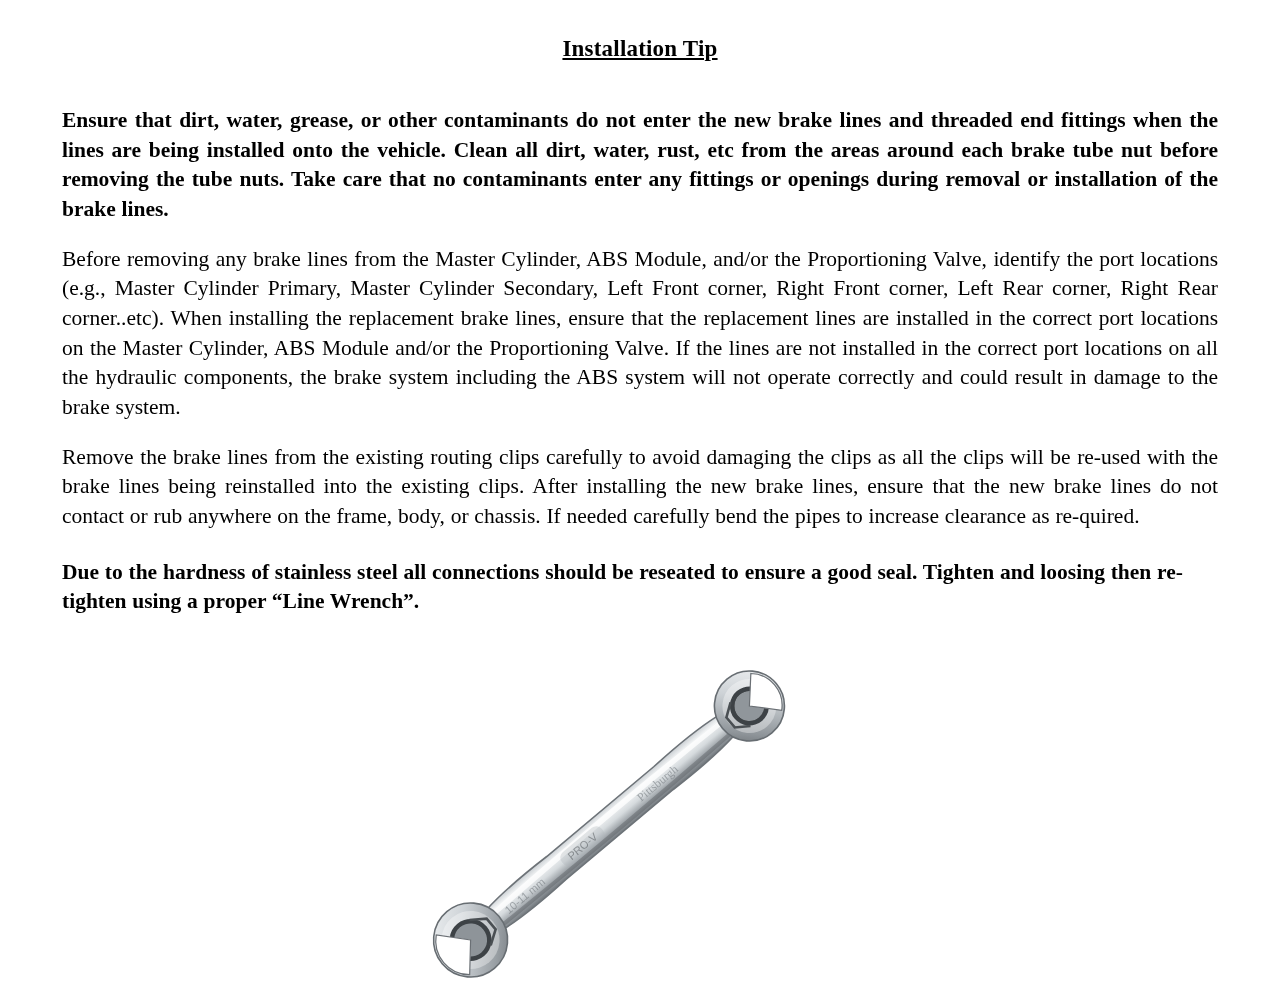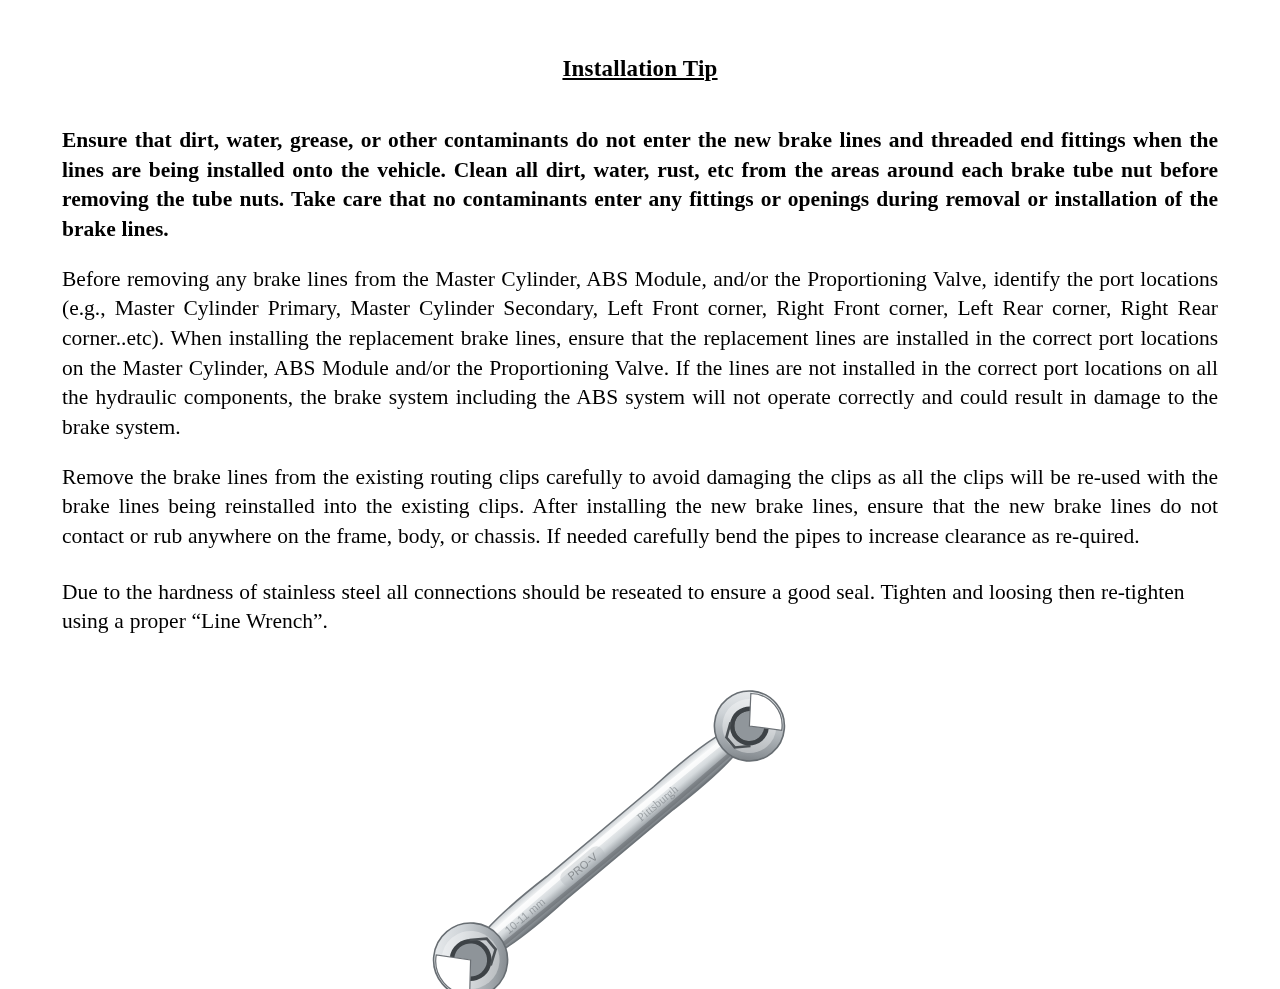--- a/index.html
+++ b/index.html
@@ -20,39 +20,39 @@
     height: 989px;
     position: relative;
     box-sizing: border-box;
   }
   .doc-title {
     text-align: center;
     font-size: 23px;
     font-weight: bold;
     text-decoration: underline;
     margin: 0;
-    padding-top: 56px;
+    padding-top: 36px;
     letter-spacing: 0.2px;
   }
   .body-block {
     margin: 0 62px 0 62px;
   }
   p.para {
     font-size: 21.5px;
     line-height: 1.38;
     text-align: justify;
     margin: 0 0 20px 0;
     word-spacing: 0.4px;
   }
   p.para.first {
     margin-top: 44px;
     font-weight: bold;
   }
   p.para.bold {
-    font-weight: normal;
+    font-weight: bold;
     margin-top: 26px;
     text-align: left;
   }
   .figure-wrap {
     position: relative;
     width: 100%;
     height: 360px;
     margin-top: 28px;
   }
   .wrench-svg {

